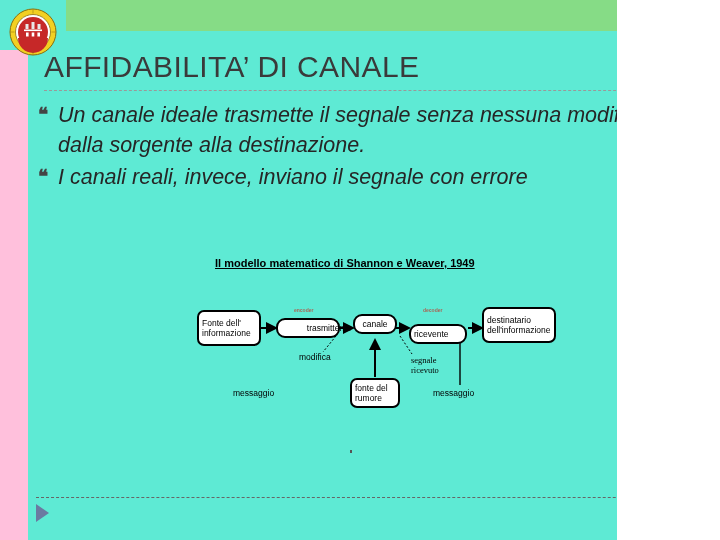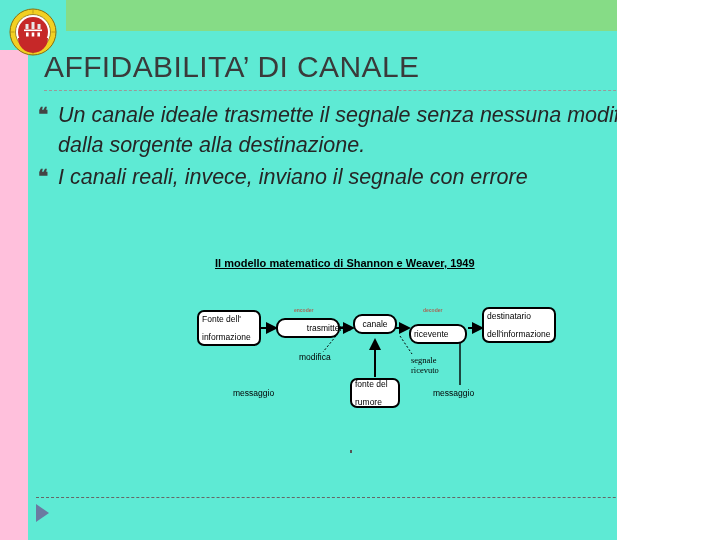--- a/index.html
+++ b/index.html
@@ -128,21 +128,21 @@
     position: absolute;
     left: 0px;
     top: 0px;
   }
   .nodebox {
     position: absolute;
     border: 2px solid #000000;
     background: #ffffff;
     box-sizing: border-box;
     font-size: 8.5px;
-    line-height: 18px;
+    line-height: 10px;
     color: #000000;
     display: flex;
     flex-direction: column;
     justify-content: center;
     padding: 1px 3px;
   }
   .nodebox.rounded-lg { border-radius: 7px; }
   .nodebox.rounded-sm { border-radius: 9px; }
   .dg-label {
     position: absolute;

